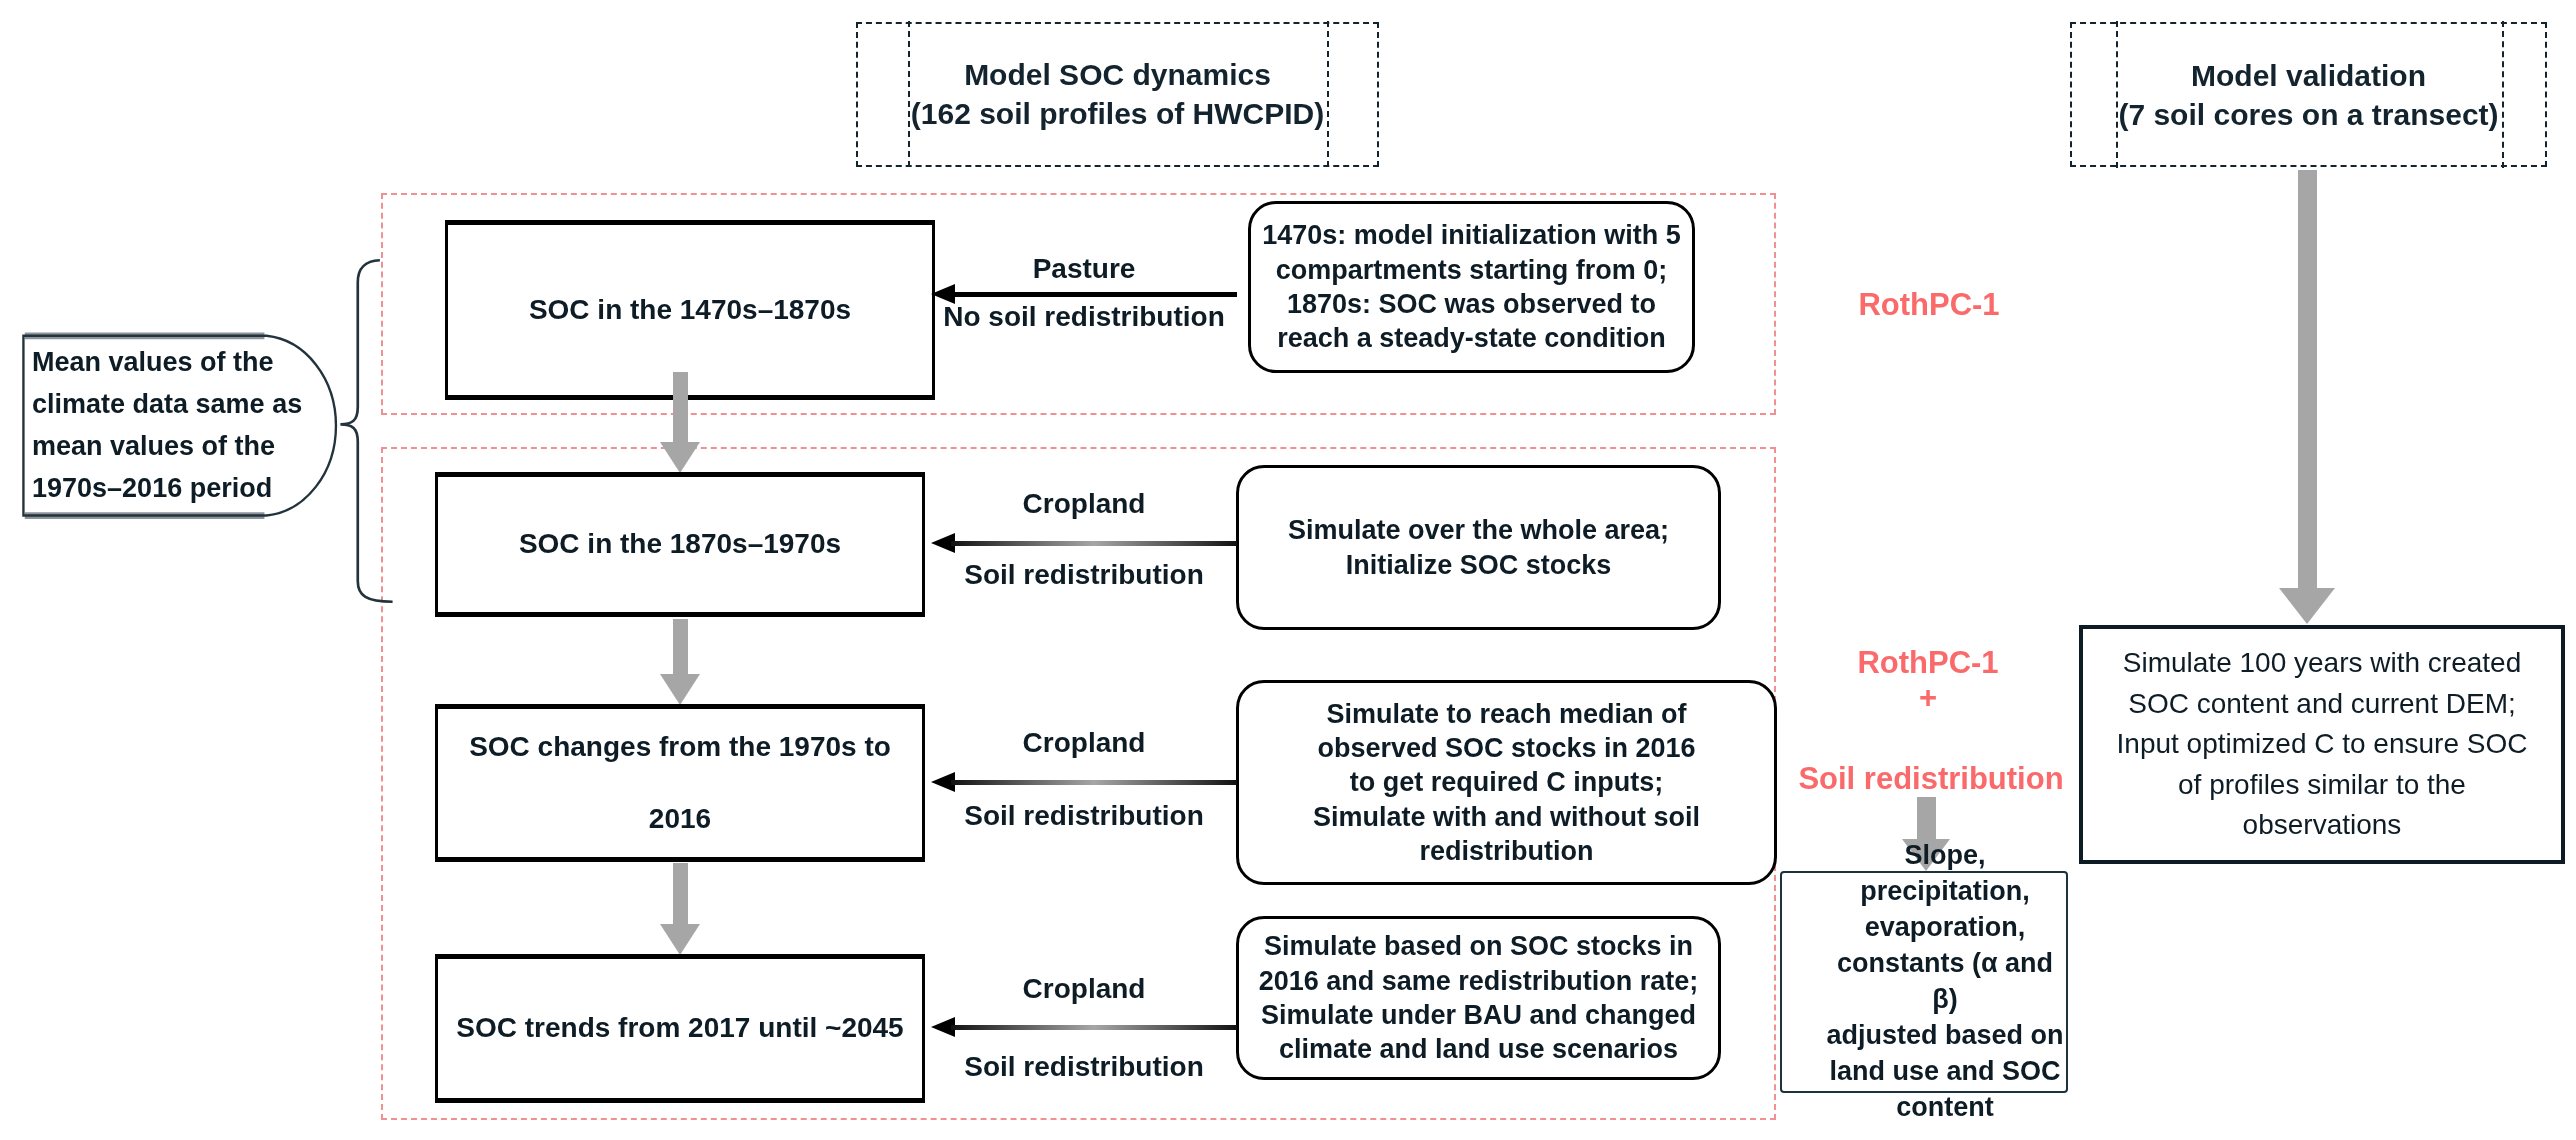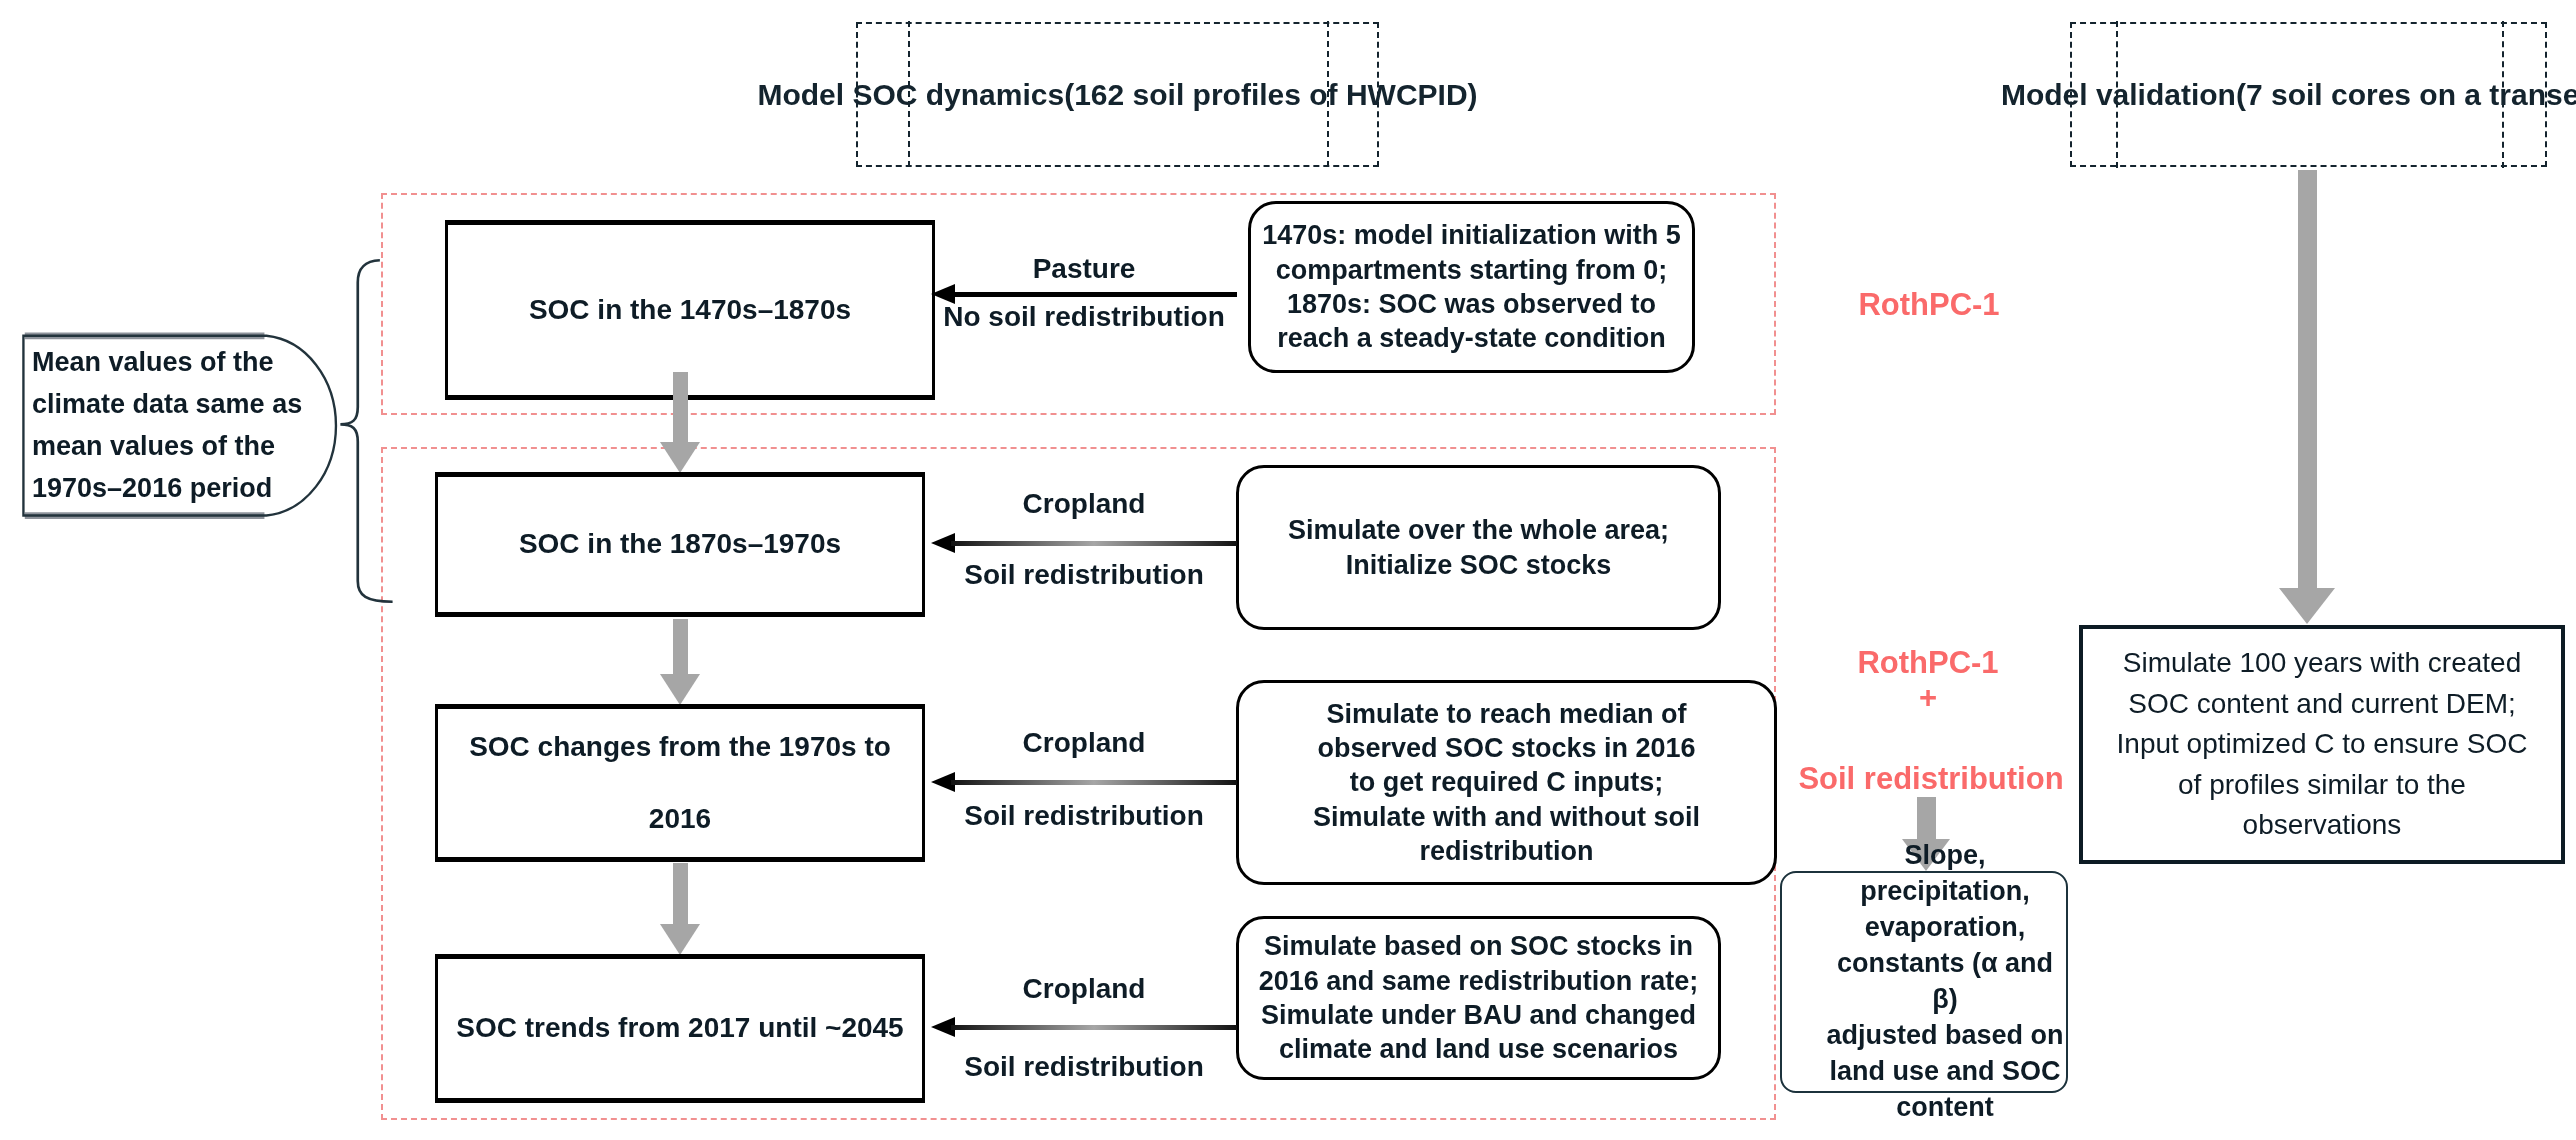--- a/index.html
+++ b/index.html
@@ -2,21 +2,21 @@
 <html style="font-size:10.8px"><head>
 <meta charset="utf-8">
 <style>
   html,body{margin:0;padding:0;background:#fff;}
   #canvas{position:relative;width:2576px;height:1141px;background:#ffffff;
           font-family:"Liberation Sans","DejaVu Sans",sans-serif;color:#0e1c26;overflow:hidden;}
   .abs{position:absolute;box-sizing:border-box;}
   
   .banner{border:2.7px dashed #14242e;background:#fff;}
   .vdash{position:absolute;top:-2.7px;bottom:-2.7px;width:0;border-left:2.7px dashed #14242e;}
-  .bannertext{position:relative;width:100%;height:100%;display:flex;flex-direction:row;
+  .bannertext{position:relative;width:100%;height:100%;display:flex;flex-direction:column;
               justify-content:center;align-items:center;font-weight:700;font-size:30px;
               line-height:1.3;color:#14242e;text-align:center;}
   
   .redbox{border:2.7px dashed #f19090;}
   
   .blackbox{background:#fff;border:solid #000;border-width:5.4px 3.4px;display:flex;flex-direction:column;
             justify-content:center;align-items:center;font-weight:700;font-size:28px;line-height:1.3;
             text-align:center;color:#0e1c26;}
   
   .notebox{background:#fff;border:3.4px solid #000;border-radius:28px;display:flex;flex-direction:column;
@@ -36,21 +36,21 @@
   .varrow.small::after{left:-12.8px;border-left:20px solid transparent;border-right:20px solid transparent;
                        border-top:31px solid #a6a6a6;}
   .varrow.mid::after{left:-15px;border-left:24px solid transparent;border-right:24px solid transparent;
                      border-top:32px solid #a6a6a6;}
   .varrow.big::after{left:-19px;border-left:28px solid transparent;border-right:28px solid transparent;
                      border-top:36px solid #a6a6a6;}
   
   .lbl{transform:translate(-50%,-50%);font-weight:700;font-size:28px;color:#0e1c26;white-space:nowrap;}
   .redlbl{transform:translate(-50%,-50%);font-weight:700;font-size:31px;color:#fa6a6a;white-space:nowrap;}
   
-  .slopebox{background:#fff;border:2.7px solid #1c323c;border-radius:16px;display:flex;flex-direction:column;
+  .slopebox{background:#fff;border:2.7px solid #1c323c;border-radius:4px;display:flex;flex-direction:column;
             justify-content:center;align-items:center;font-weight:700;font-size:27px;line-height:1.33;
             text-align:center;color:#0e1c26;padding-left:42px;}
   .simrect{background:#fff;border:4px solid #0d1b24;display:flex;flex-direction:column;justify-content:center;
            align-items:center;font-weight:400;font-size:28px;line-height:1.45;text-align:center;color:#0e1c26;}
   .bubbletext{font-weight:700;font-size:27px;line-height:42px;color:#0e1c26;white-space:nowrap;}
 </style>
 </head>
 <body>
 
 <div id="canvas">

